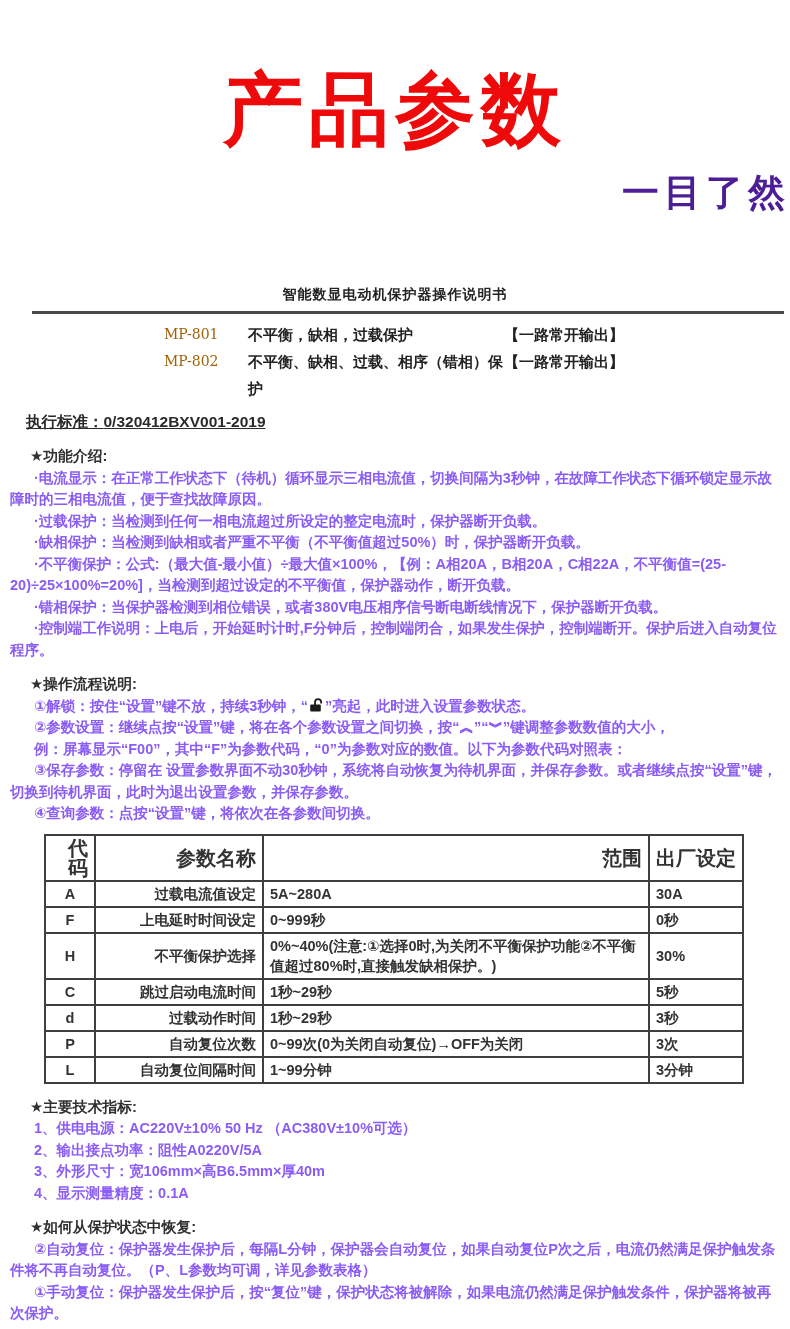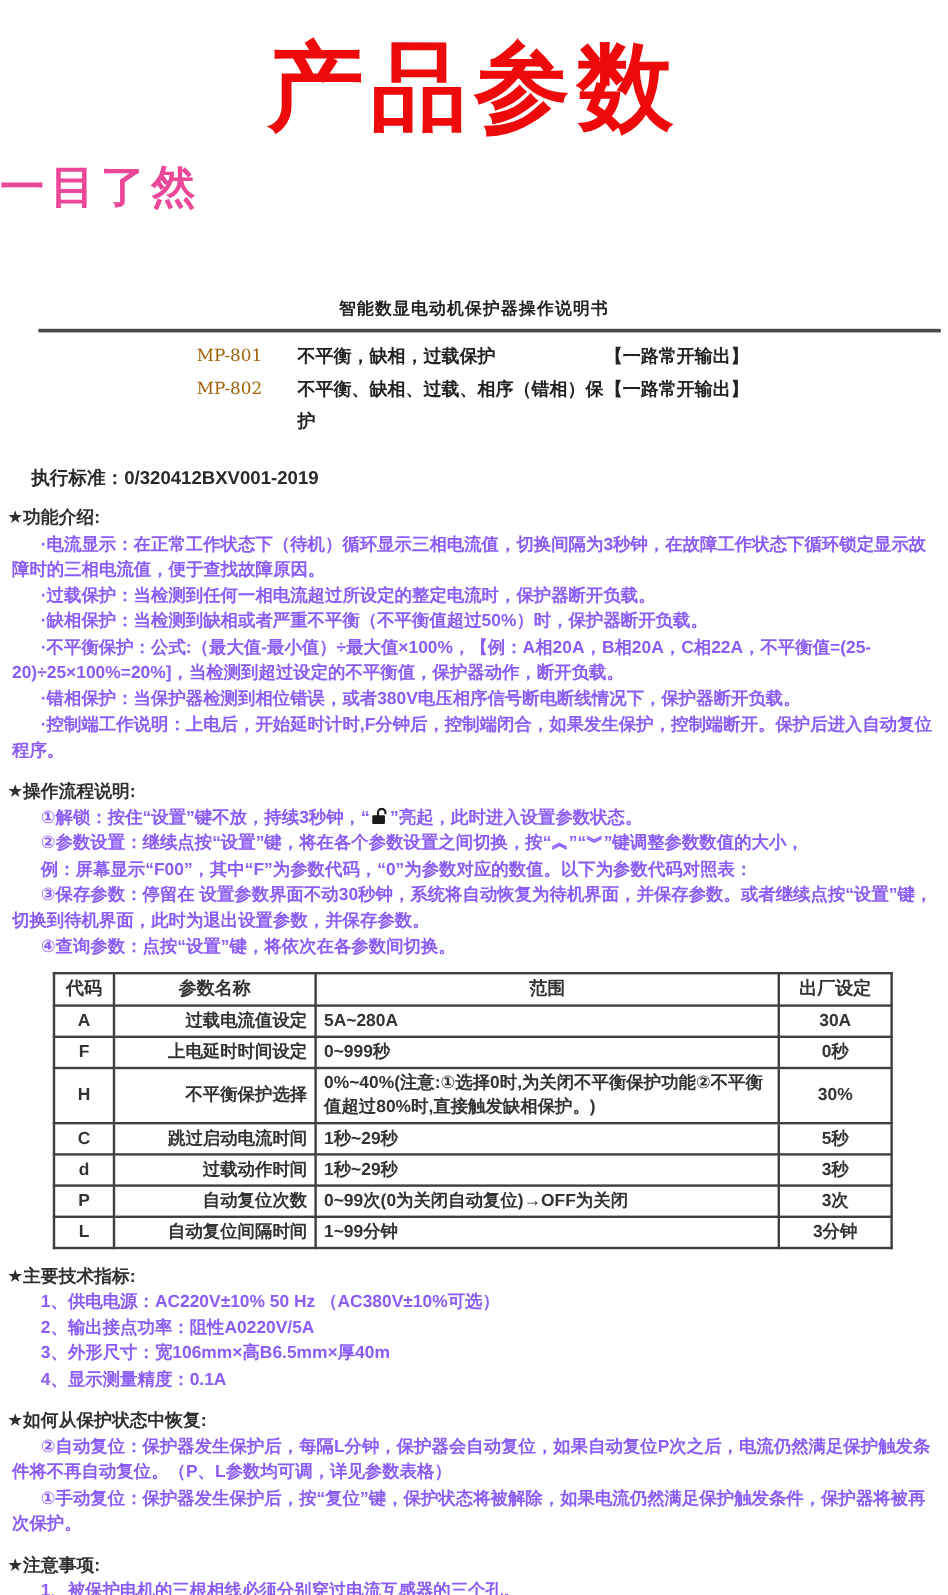--- a/index.html
+++ b/index.html
@@ -2,63 +2,63 @@
 <html><head>
 <meta charset="utf-8">
 <style>
   * { margin:0; padding:0; box-sizing:border-box; }
   html,body { background:#ffffff; }
   body {
     width:790px; min-height:1329px; margin:0 auto;
     font-family:"Liberation Sans","DejaVu Sans",sans-serif;
     font-weight:bold; color:#3c3c3c;
   }
-  .banner { padding-top:27px; }
+  .banner { padding-top:27px;margin-top:37px; }
   .banner-title {
     text-align:center; color:#ee0a0a; font-size:80px; font-weight:900;
     letter-spacing:6px; line-height:1.15;
   }
   .banner-subtitle {
-    margin-top:12px; text-align:left; color:#ec4899;
+    margin-top:12px; text-align:right; color:#4c1d95;
     font-size:37px; letter-spacing:5px;
   }
   .doc { padding:0 6px; }
   .doc-title {
     margin-top:68px; text-align:center; color:#232323;
     font-size:14px; letter-spacing:1px;
   }
   .rule-top { border-top:3px solid #4a4a4a; margin:7px 0 7px 26px; }
   .models { margin-left:158px; font-size:15px; }
   .model-row { display:grid; grid-template-columns:84px 256px auto; line-height:27px; }
   .model-no {
     color:#a16207; font-family:"DejaVu Serif","Liberation Serif",serif;
     font-weight:normal; font-size:14px;
   }
   .model-desc, .model-output { color:#222222; }
-  .standard { margin:23px 0 0 20px; font-size:15.5px; color:#2a2a2a; }
+  .standard { margin:10px 0 0 20px; font-size:15.5px; color:#2a2a2a;text-decoration:underline; }
   .section { margin-top:13px; }
-  .sec-heading { font-size:14.8px; line-height:21.5px; color:#303030; }
+  .sec-heading { margin-left:24px; font-size:14.8px; line-height:21.5px; color:#303030; }
   .para {
     margin-left:4px; margin-right:2px; text-indent:24px;
     font-size:14.5px; line-height:21.5px; color:#8b5cf6;
   }
   .lock-wrap { display:inline-block; width:17px; height:14px; vertical-align:-1px; }
   .lock-wrap svg { display:block; }
   table.param-table {
     margin:9px 0 0 38px; width:698px; border-collapse:collapse; table-layout:fixed;
     font-size:14.5px; color:#333333;
   }
   table.param-table th, table.param-table td {
     border:2px solid #3f3f3f; padding:2px 6px; line-height:20px;
   }
-  table.param-table th { height:27px; text-align:center; font-size:15px; }
+  table.param-table th { height:27px; text-align:right; font-size:20px; }
   td.c0 { text-align:center; }
   td.c1 { text-align:right; }
   td.c2 { text-align:left; }
-  td.c3 { text-align:center; }
+  td.c3 { text-align:left; }
 </style>
 </head>
 <body>
 
 <div class="page">
 
   <div class="banner">
     <div class="banner-title">产品参数</div>
     <div class="banner-subtitle">一目了然</div>
   </div>

